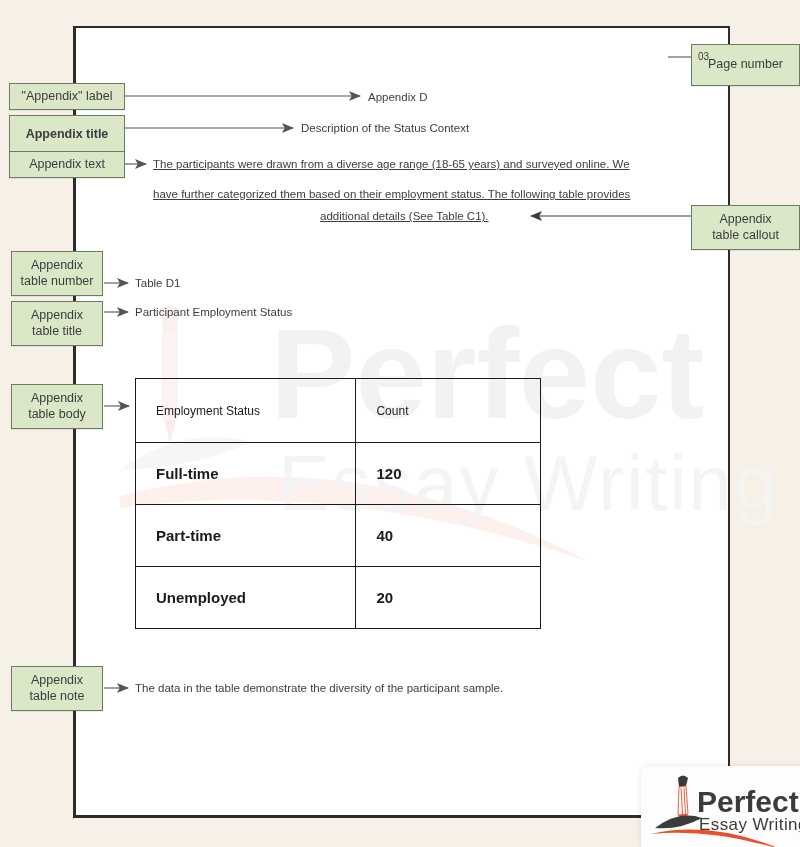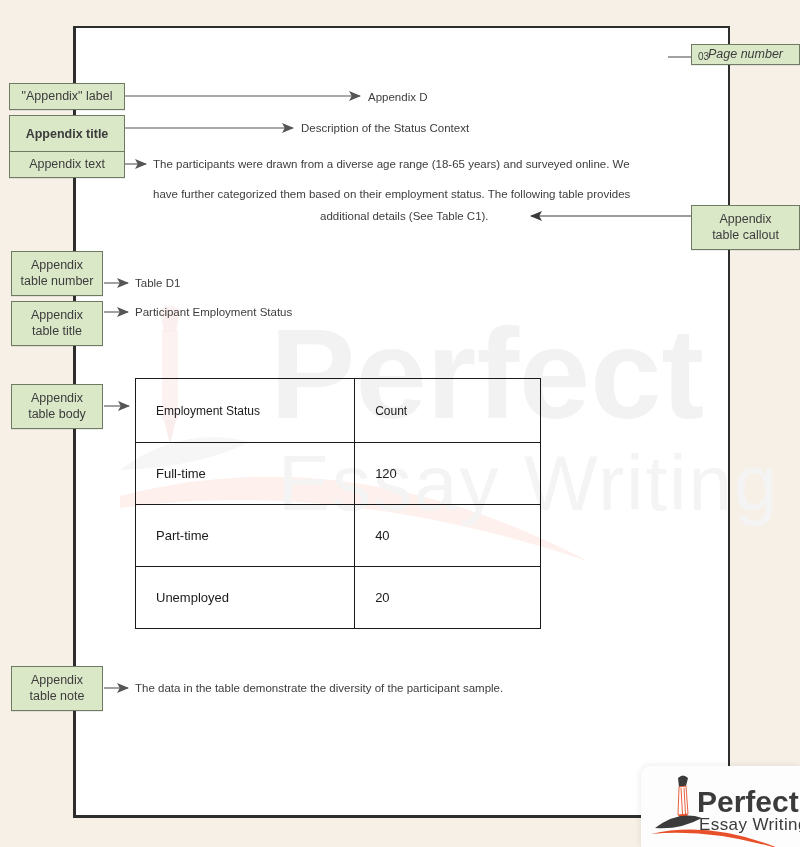--- a/index.html
+++ b/index.html
@@ -61,21 +61,21 @@
   .tagbox.bold { font-weight: bold; }
 
   
   .doc-text {
     position: absolute;
     font-size: 11.5px;
     color: #3d3d3d;
     white-space: nowrap;
     z-index: 8;
   }
-  .doc-line { position: absolute; font-size: 11.5px; color: #3d3d3d; z-index: 8; }
+  .doc-line { position: absolute; font-size: 11.5px; color: #3d3d3d; z-index: 8; text-decoration: underline; }
   .pagenum {
     position: absolute;
     font-size: 10px;
     color: #3d3d3d;
     z-index: 13;
   }
 
   
   #arrows {
     position: absolute;
@@ -93,23 +93,23 @@
     width: 406px;
     border-collapse: collapse;
     background: transparent;
     z-index: 9;
   }
   #appendix-table td, #appendix-table th {
     border: 1.6px solid #1a1a1a;
     padding: 0 0 0 20px;
     height: 61px;
     vertical-align: middle;
-    font-size: 13px;
+    font-size: 15px;
     text-align: left;
-    font-weight: normal;
+    font-weight: bold;
     color: #1b1b1b;
   }
   #appendix-table th {
     font-weight: normal;
     height: 63px;
     font-size: 12px;
   }
   #appendix-table .col-a { width: 219px; }
   #appendix-table .col-b { width: 187px; }
 
@@ -168,21 +168,21 @@
 
   <line x1="104" y1="312" x2="128" y2="312" stroke="#555" stroke-width="1.1" marker-end="url(#ah)"></line>
 
   <line x1="104" y1="406" x2="129" y2="406" stroke="#555" stroke-width="1.1" marker-end="url(#ah)"></line>
 
   <line x1="104" y1="688" x2="128" y2="688" stroke="#555" stroke-width="1.1" marker-end="url(#ah)"></line>
 </svg>
 
 <div class="pagenum" style="left:698px; top:51px;">03</div>
 
-<div class="tagbox" style="left:691px; top:44px; width:109px; height:21px;font-style:italic;">Page number</div>
+<div class="tagbox" style="left:691px; top:44px; width:109px; height:42px;">Page number</div>
 
 <div class="tagbox" style="left:9px; top:83px; width:116px; height:27px;">"Appendix" label</div>
 
 <div class="tagbox bold" style="left:9px; top:115px; width:116px; height:40px;">Appendix title</div>
 
 <div class="tagbox" style="left:9px; top:151px; width:116px; height:27px;">Appendix text</div>
 
 <div class="tagbox" style="left:11px; top:251px; width:92px; height:45px; flex-direction:column;">
   <span>Appendix</span>
   <span>table number</span>

